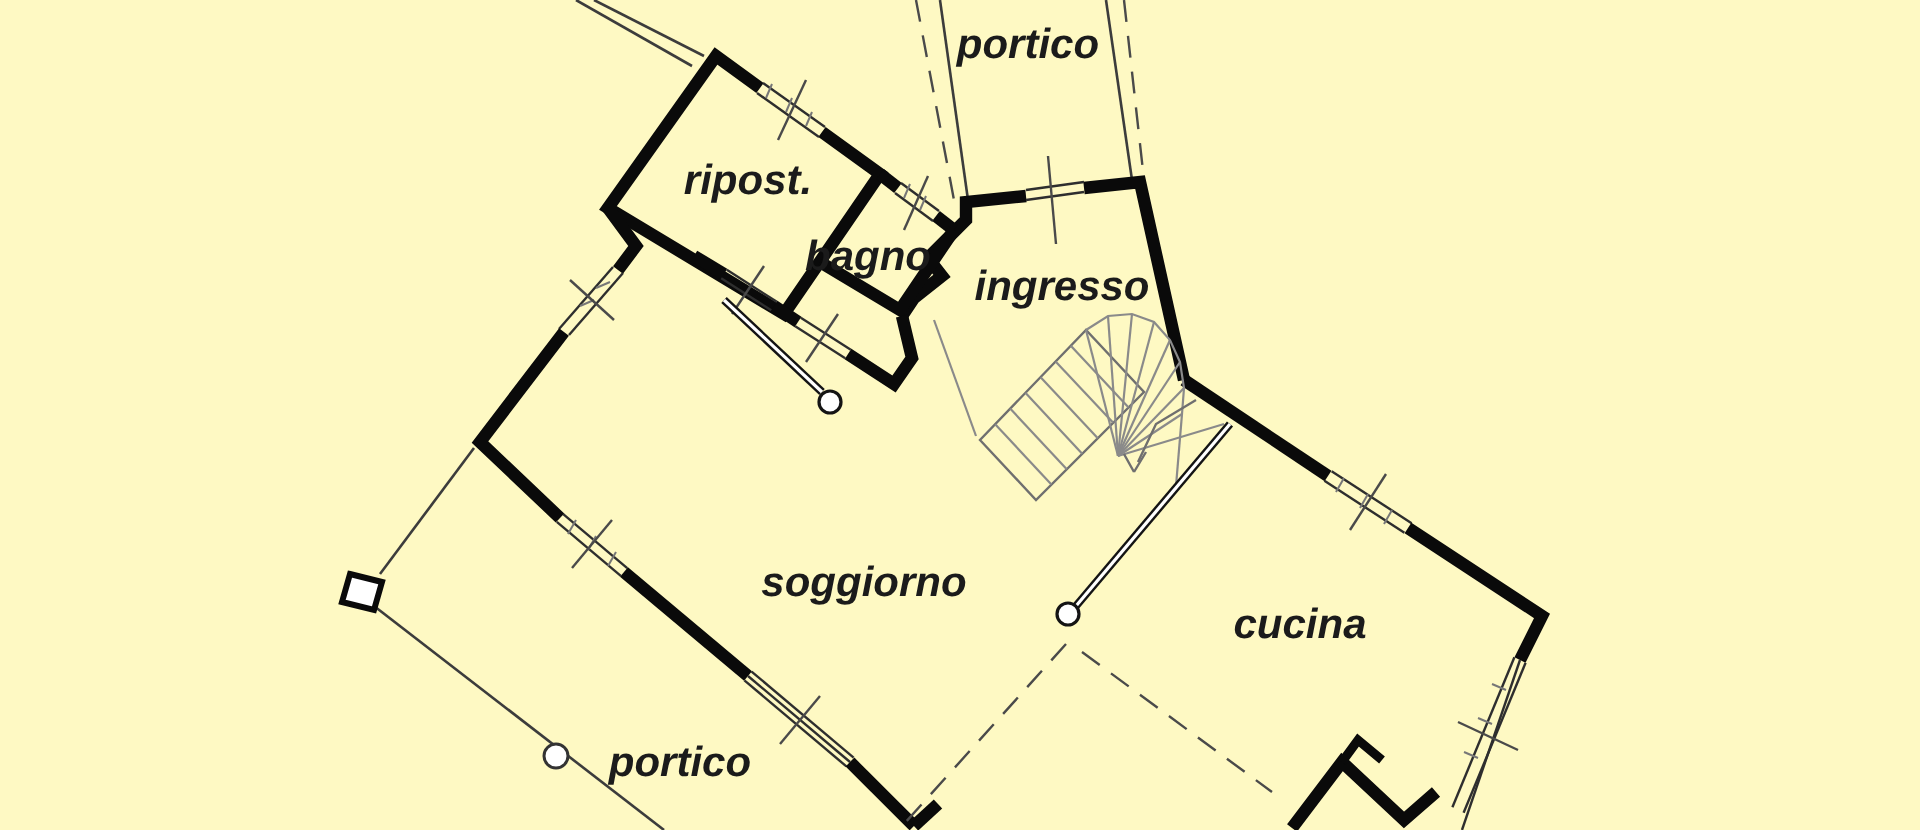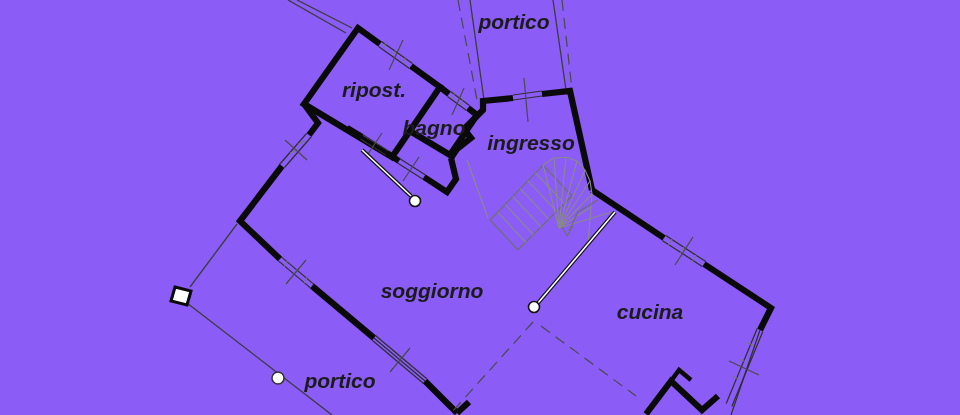--- a/index.html
+++ b/index.html
@@ -1,16 +1,16 @@
 <!DOCTYPE html>
 <html><head>
 <meta charset="utf-8">
 <style>
   html,body{margin:0;padding:0;background:#ffffff;width:960px;height:415px;overflow:hidden;}
-  #stage{position:relative;width:960px;height:415px;background:#8b5cf6;}
+  #stage{position:relative;width:960px;height:415px;background:#fef9c3;}
   svg{position:absolute;left:0;top:0;}
   .wall{stroke:#0a0a0a;stroke-width:6.2;fill:none;stroke-linecap:butt;stroke-linejoin:miter;}
   .wallthin{stroke:#0a0a0a;stroke-width:4.5;fill:none;}
   .thin{stroke:#3c3c3c;stroke-width:1.3;fill:none;}
   .dashed{stroke:#4a4a4a;stroke-width:1.2;fill:none;stroke-dasharray:11 7;}
   .win{stroke:#2e2e2e;stroke-width:1.2;fill:none;}
   .hatch{stroke:#777;stroke-width:1;fill:none;}
   .tick{stroke:#4a4a4a;stroke-width:1.2;fill:none;}
   .stair{stroke:#8a8a8a;stroke-width:1.1;fill:none;}
   .stairdark{stroke:#6f6f6f;stroke-width:1.2;fill:none;}

